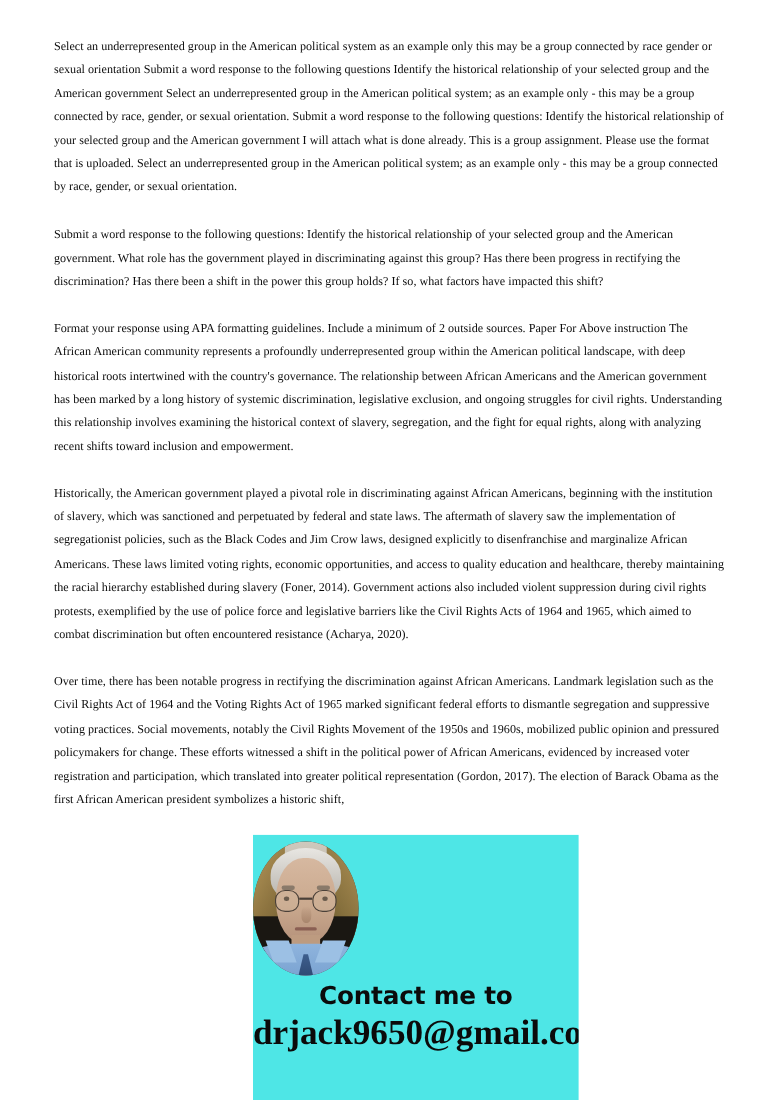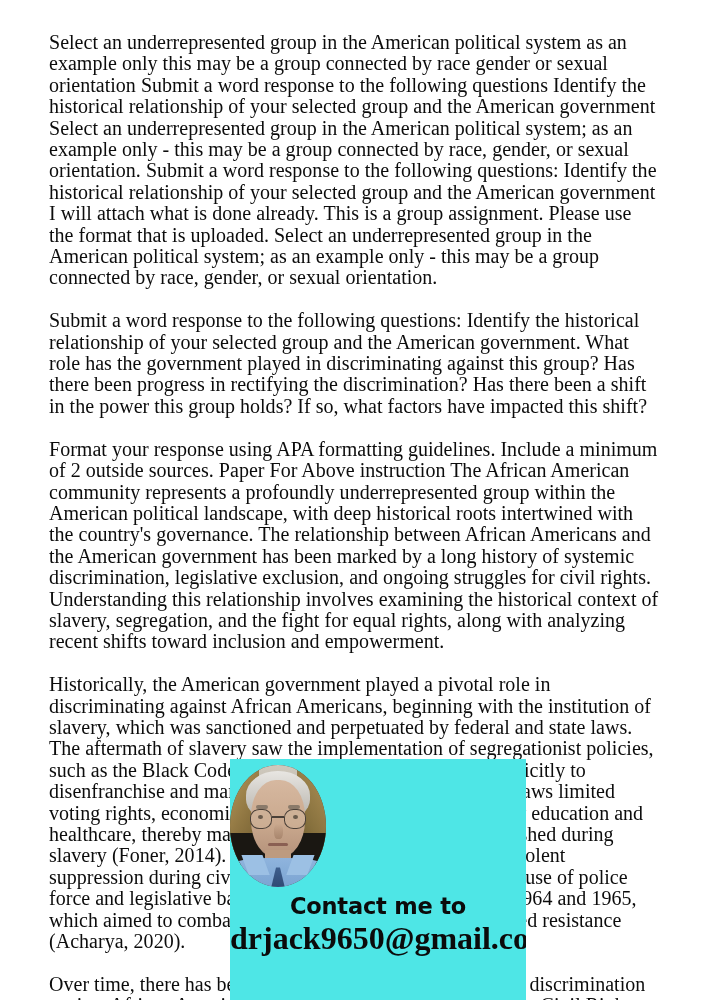--- a/index.html
+++ b/index.html
@@ -27,21 +27,21 @@
 
   #doc-body {
     position: absolute;
     left: 49px;
     top: 32px;
     width: 610px;
   }
 
   .para {
     font-family: "Liberation Serif", "DejaVu Serif", serif;
-    font-size: 20px;
+    font-size: 11px;
     line-height: 21.4px;
     color: #0c0c0c;
     margin: 0 0 21.4px 0;
     text-align: left;
     letter-spacing: 0.02px;
     -webkit-font-smoothing: antialiased;
   }
   .para:last-child { margin-bottom: 0; }
 
   

